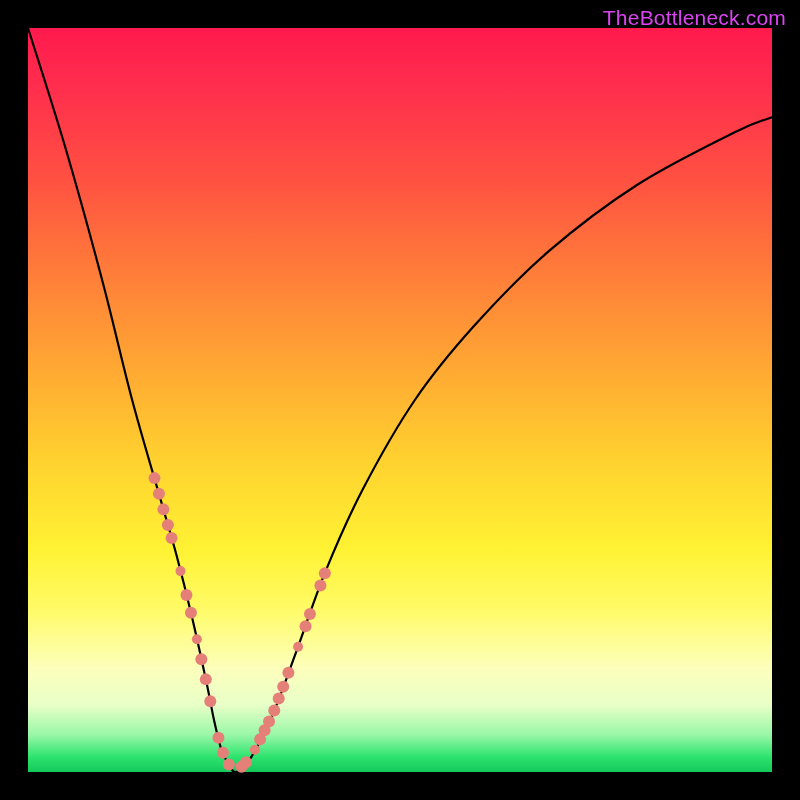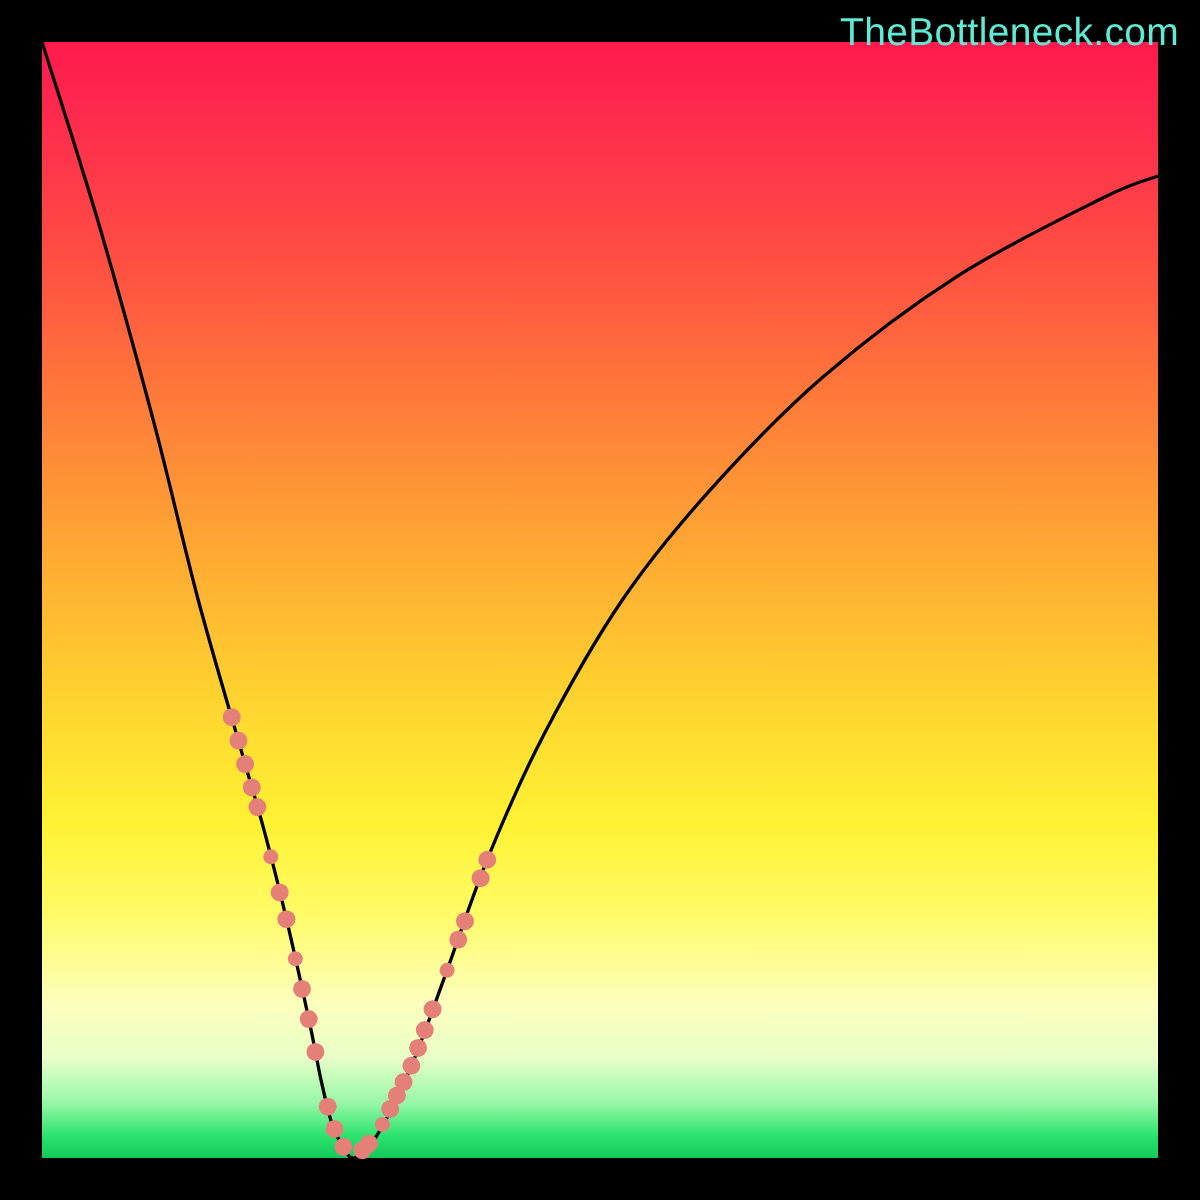--- a/index.html
+++ b/index.html
@@ -30,22 +30,22 @@
       #e8ffc8 91%,
       #99f7a8 95%,
       #2de36e 98%,
       #14c95a 100%
     );
   }
   .watermark {
     position: absolute;
     top: 6px;
     right: 14px;
-    color: #5eead4;
-    font-size: 26px;
+    color: #d946ef;
+    font-size: 21px;
     letter-spacing: 0.2px;
     font-weight: 500;
   }
   svg.curve {
     position: absolute;
     left: 0;
     top: 0;
     width: 744px;
     height: 744px;
     overflow: visible;

